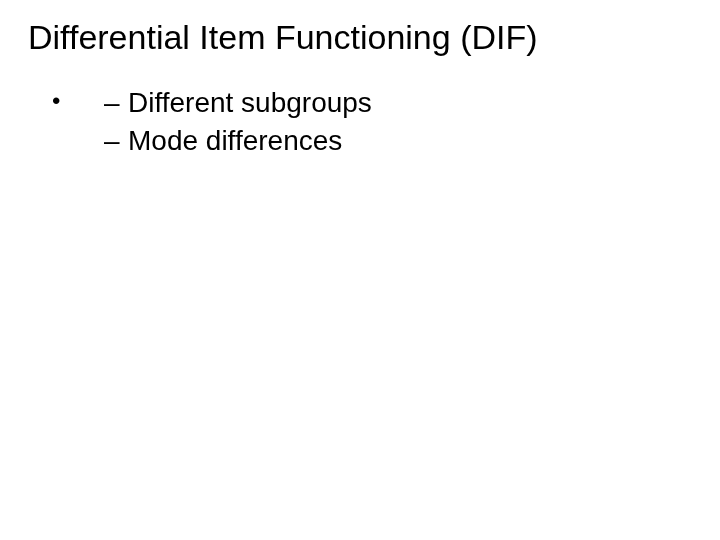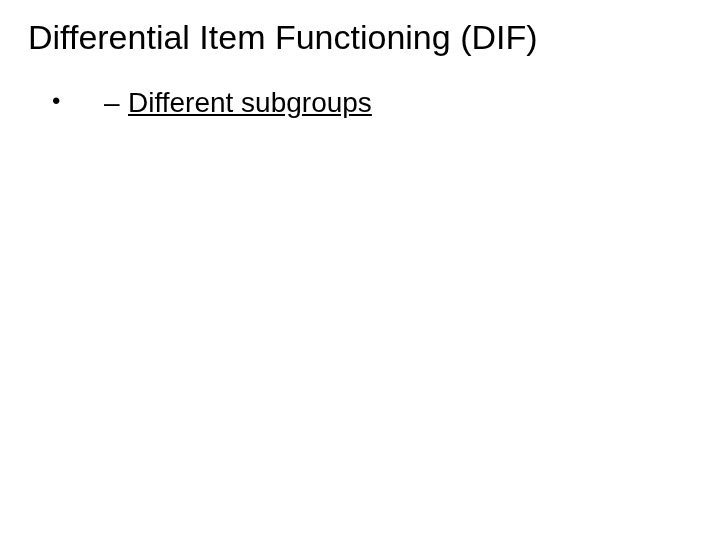--- a/index.html
+++ b/index.html
@@ -40,21 +40,20 @@
     position: absolute;
     left: 0;
     top: 0;
     font-size: 24px;
     line-height: 1.35;
   }
   ul.level2 {
     list-style: none;
     margin: 4px 0 0 0;
     padding: 0 0 0 28px;
-    text-decoration: underline;
   }
   ul.level2 > li {
     position: relative;
     font-size: 28px;
     line-height: 1.3;
     padding-left: 24px;
     margin-top: 2px;
   }
   ul.level2 > li::before {
     content: "–";
@@ -70,16 +69,19 @@
 
 <div class="slide">
   <h1 class="title">Differential Item Functioning (DIF)</h1>
 
   <ul class="level1">
     <li>
       <ul class="level2">
         <li>
           <span>Different subgroups</span>
         </li>
+        <li>
+          <span>Mode differences</span>
+        </li>
       </ul>
     </li>
   </ul>
 </div>
 
 </body></html>

